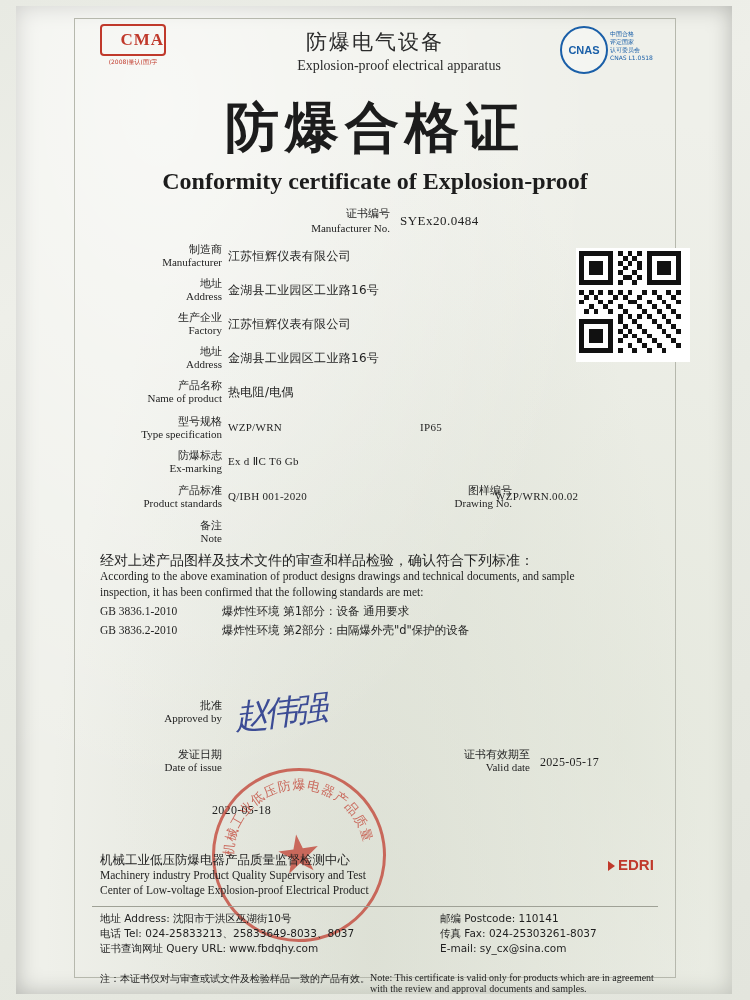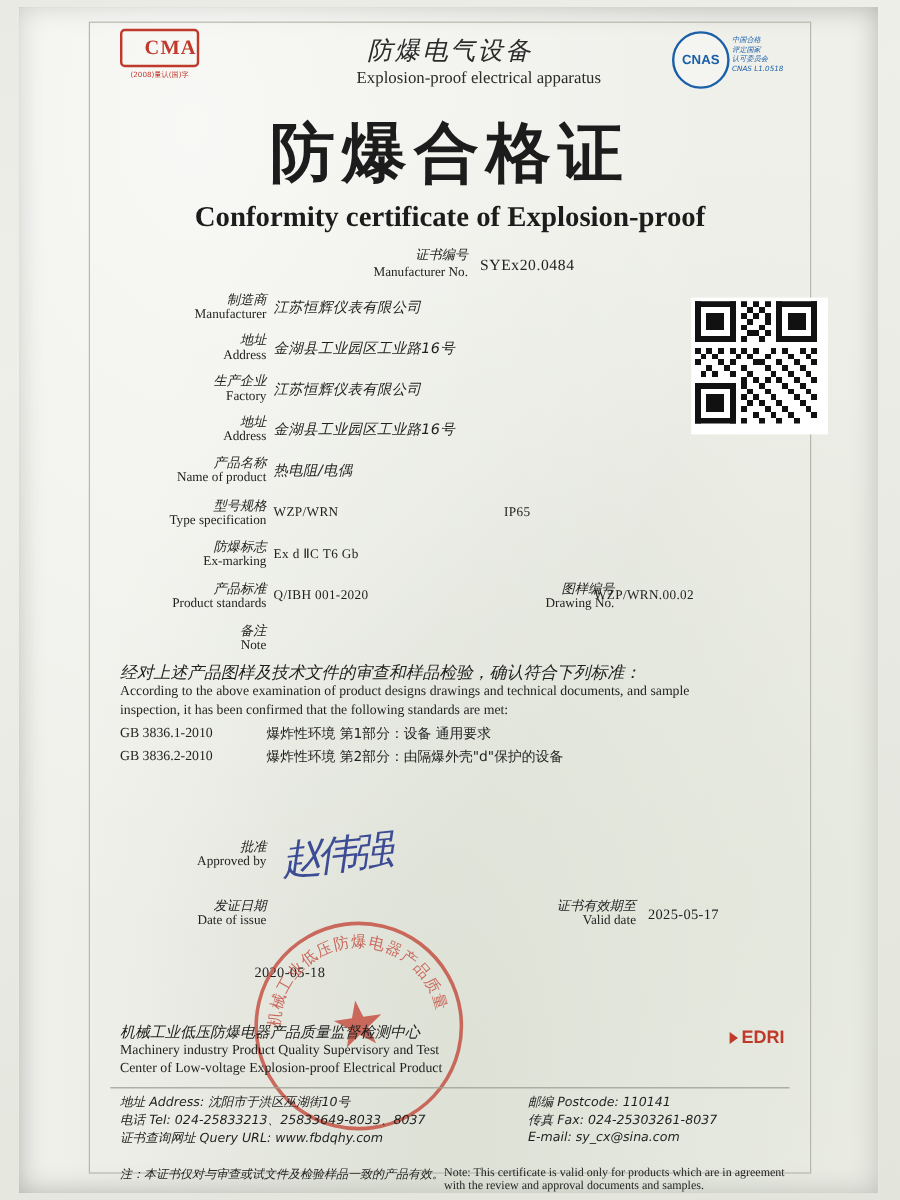--- a/index.html
+++ b/index.html
@@ -39,21 +39,21 @@
     pointer-events: none;
   }
   
   #frame {
     position: absolute;
     left: 74px; top: 18px;
     width: 600px; height: 958px;
     border: 1px solid #b6b8ad;
   }
   .abs { position: absolute; }
-  .cn { font-family: "DejaVu Sans", sans-serif; font-style: italic; }
+  .cn { font-family: "DejaVu Sans", sans-serif; }
   .en { font-family: "Liberation Serif", serif; }
 
   
   #header-title-cn {
     left: 0; right: 0; top: 28px;
     text-align: center;
     font-size: 21px;
     letter-spacing: 2px;
     color: #2b2b2b;
   }

